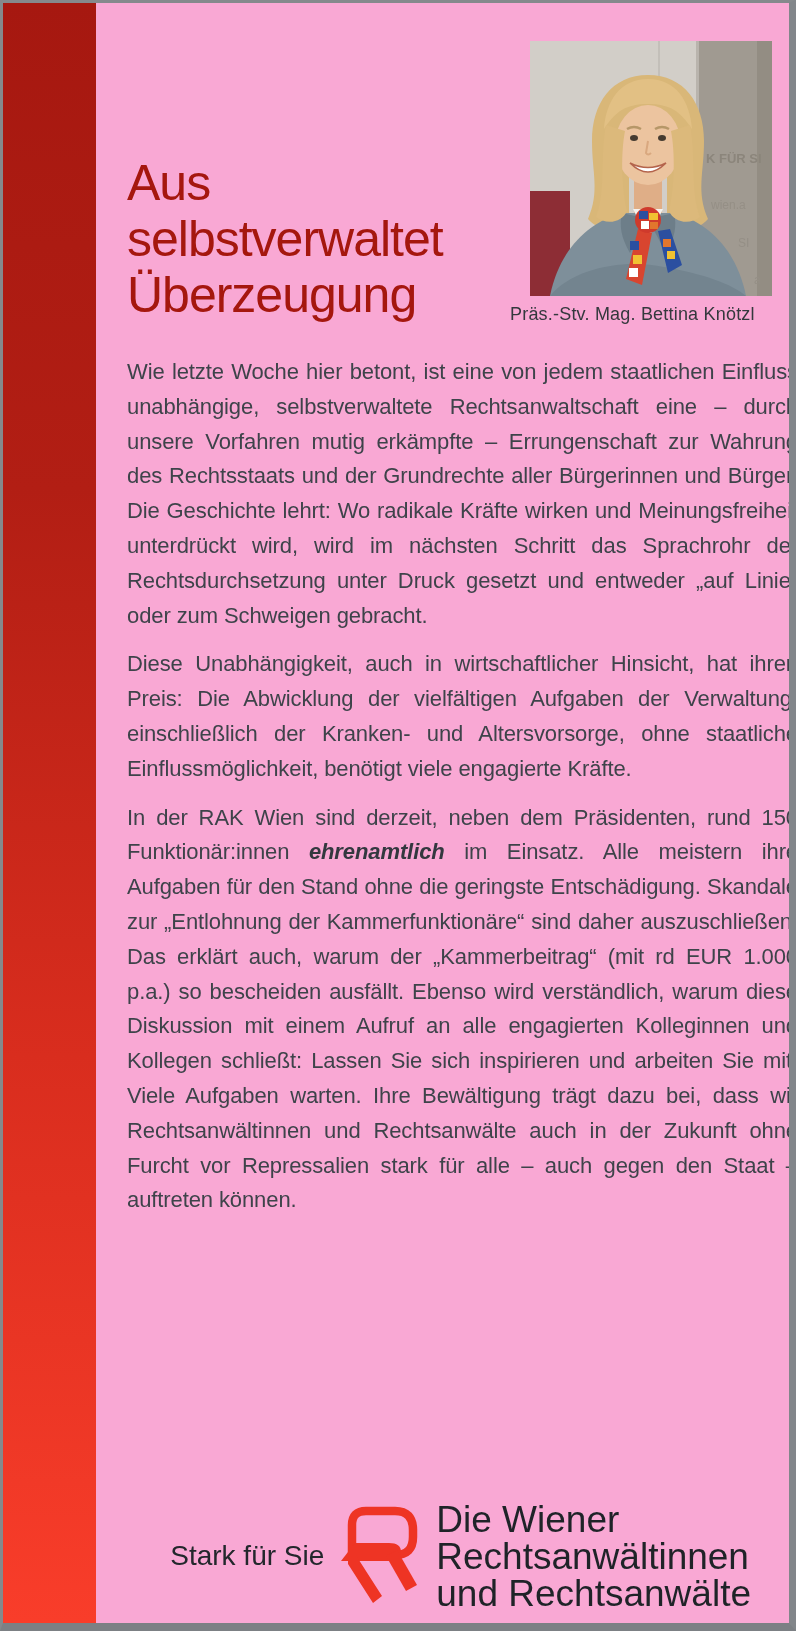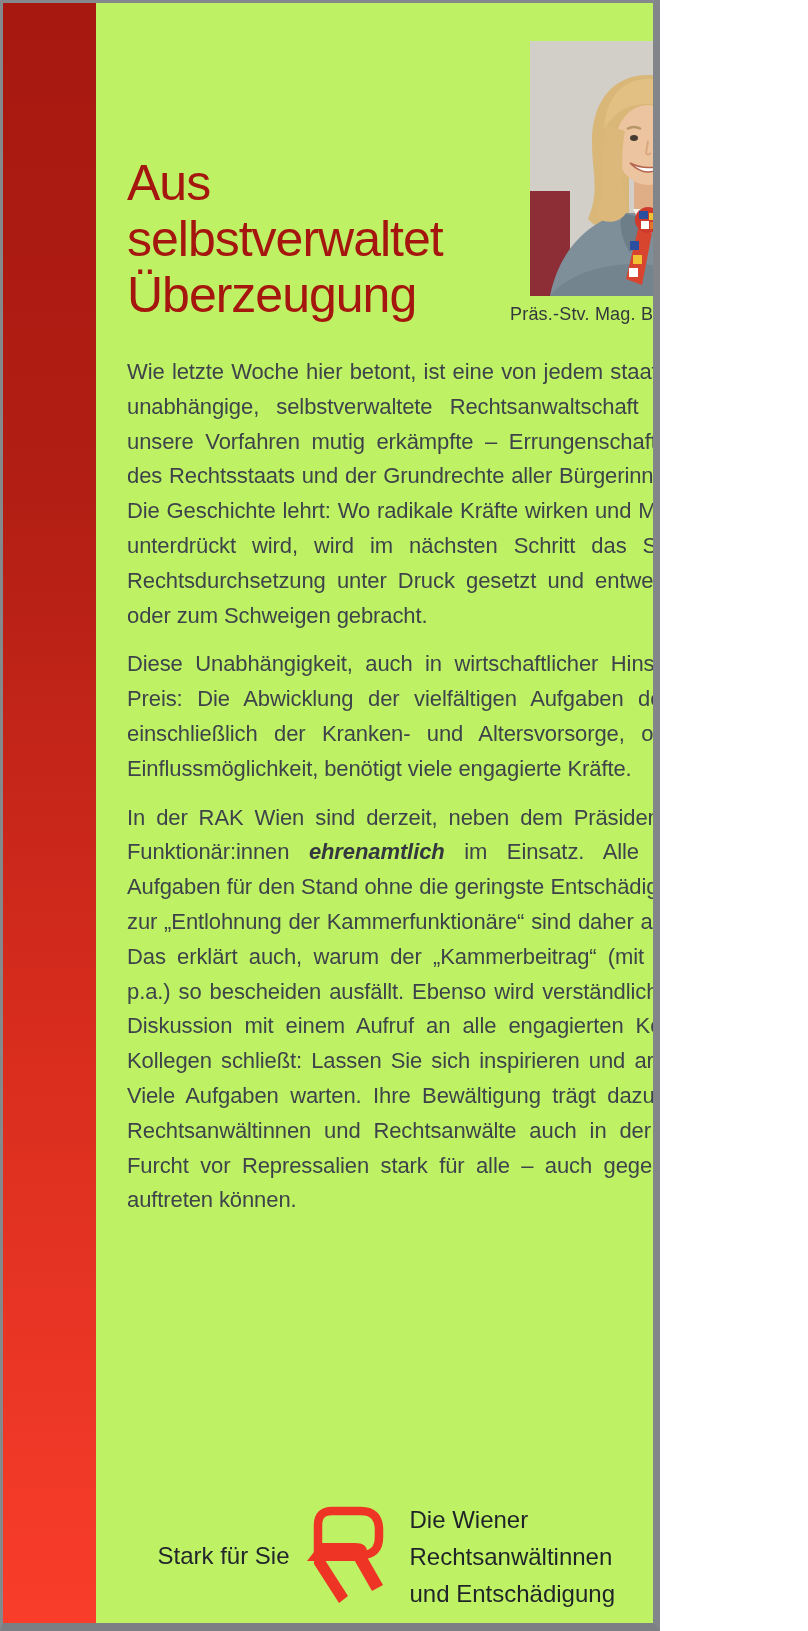--- a/index.html
+++ b/index.html
@@ -1,18 +1,18 @@
 <!DOCTYPE html>
 <html><head>
 <meta charset="utf-8">
 <style>
   html,body{margin:0;padding:0;background:#fff;}
   .page{
-    position:relative;width:660px;height:1631px;box-sizing:border-box;
-    background:#bef264;overflow:hidden;
+    position:relative;width:796px;height:1631px;box-sizing:border-box;
+    background:#f9a8d4;overflow:hidden;
     border-top:3px solid #85898c;border-left:3px solid #85898c;
     border-right:7px solid #82868a;border-bottom:8px solid #7c8084;
     font-family:"Liberation Sans",sans-serif;
   }
   .stripe{
     position:absolute;left:0;top:0;bottom:0;width:93px;
     background:linear-gradient(180deg,#a61810 0%,#b21e14 30%,#d92d1e 65%,#f93d2a 100%);
   }
   .title{
     position:absolute;left:124px;top:152px;
@@ -30,23 +30,23 @@
     position:absolute;left:124px;top:352px;width:671px;
     color:#3e434a;font-size:22px;line-height:34.8px;letter-spacing:-.1px;
     text-align:justify;font-stretch:condensed;
   }
   .article p{margin:0 0 14px 0;}
   .article strong{font-weight:700;color:#33383f;font-style:italic;}
   .footer{
     position:absolute;right:38px;bottom:10px;
     display:flex;align-items:center;gap:13px;
   }
-  .tagline{color:#23272c;font-size:24px;white-space:nowrap;}
+  .tagline{color:#23272c;font-size:28px;white-space:nowrap;}
   .logo{width:86px;height:114px;flex:none;}
-  .org{color:#1f2328;font-size:24px;line-height:37px;white-space:nowrap;margin-left:8px;}
+  .org{color:#1f2328;font-size:37px;line-height:37px;white-space:nowrap;}
 </style>
 </head>
 <body>
 
 <div class="page">
 
   <div class="stripe"></div>
 
   <div class="title">
     <div>Aus</div>
@@ -124,17 +124,17 @@
 
       <path d="M4 62 L18 44 H52 Q64 44 64 53 Q64 61 53 62 Z" fill="#ee3424"></path>
 
       <path d="M11 48 H20 V58 L45 97 L36 104 L11 65 Z" fill="#ee3424"></path>
 
       <path d="M49 57 L60 51 L80 86 L69 92 Z" fill="#ee3424"></path>
     </svg>
     <div class="org">
       <div>Die Wiener</div>
       <div>Rechtsanwältinnen</div>
-      <div>und Entschädigung</div>
+      <div>und Rechtsanwälte</div>
     </div>
   </div>
 
 </div>
 
 </body></html>

